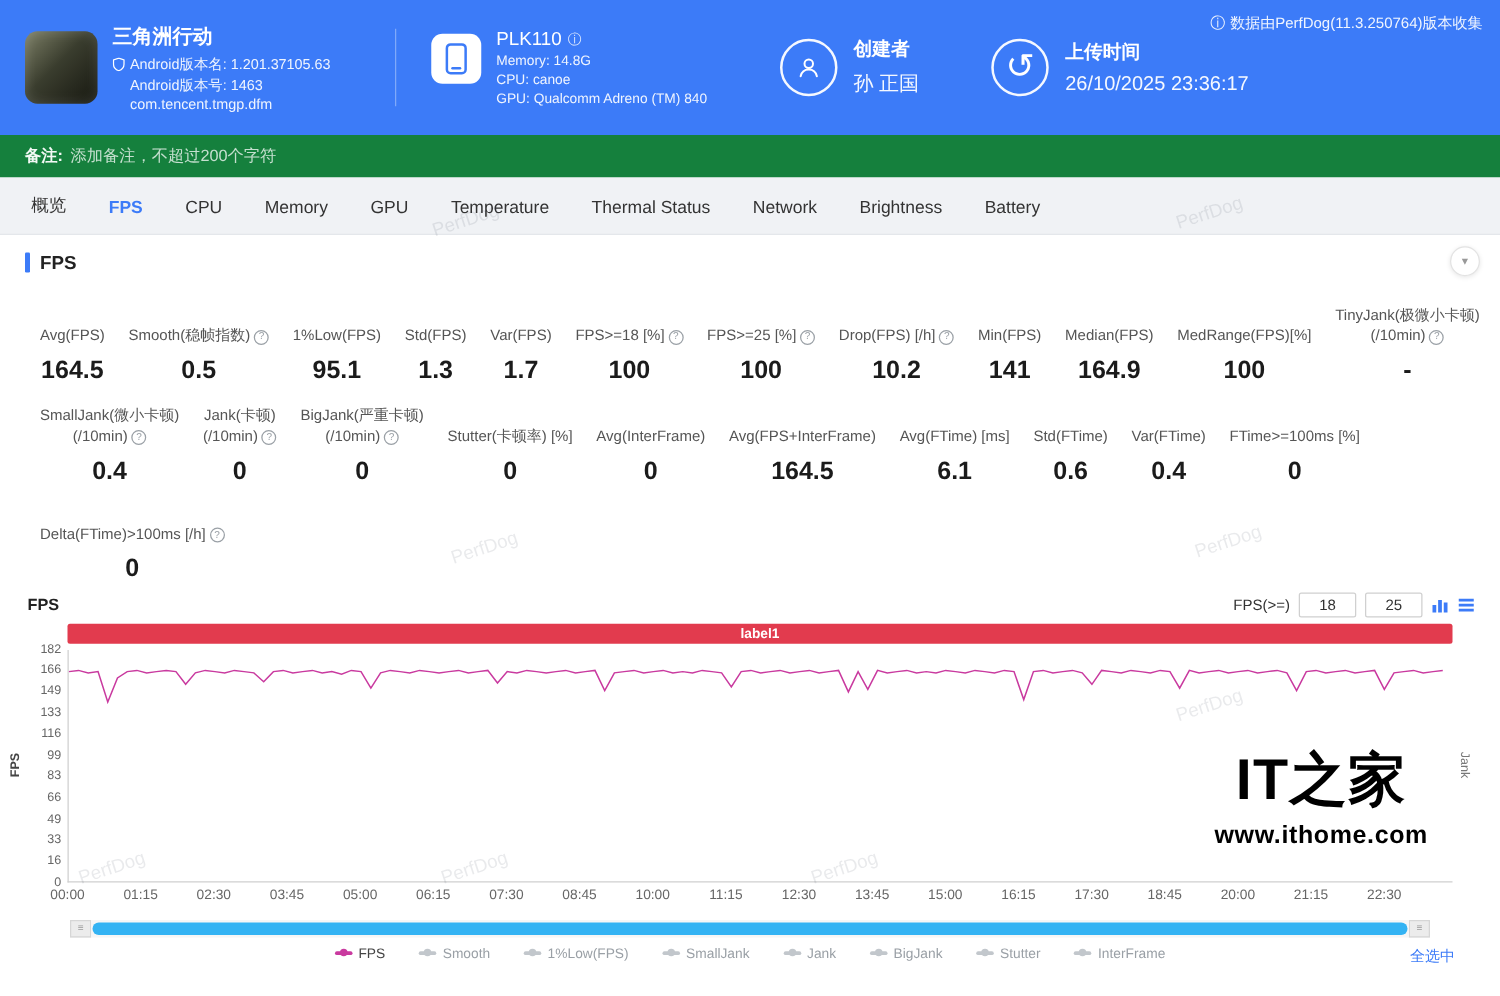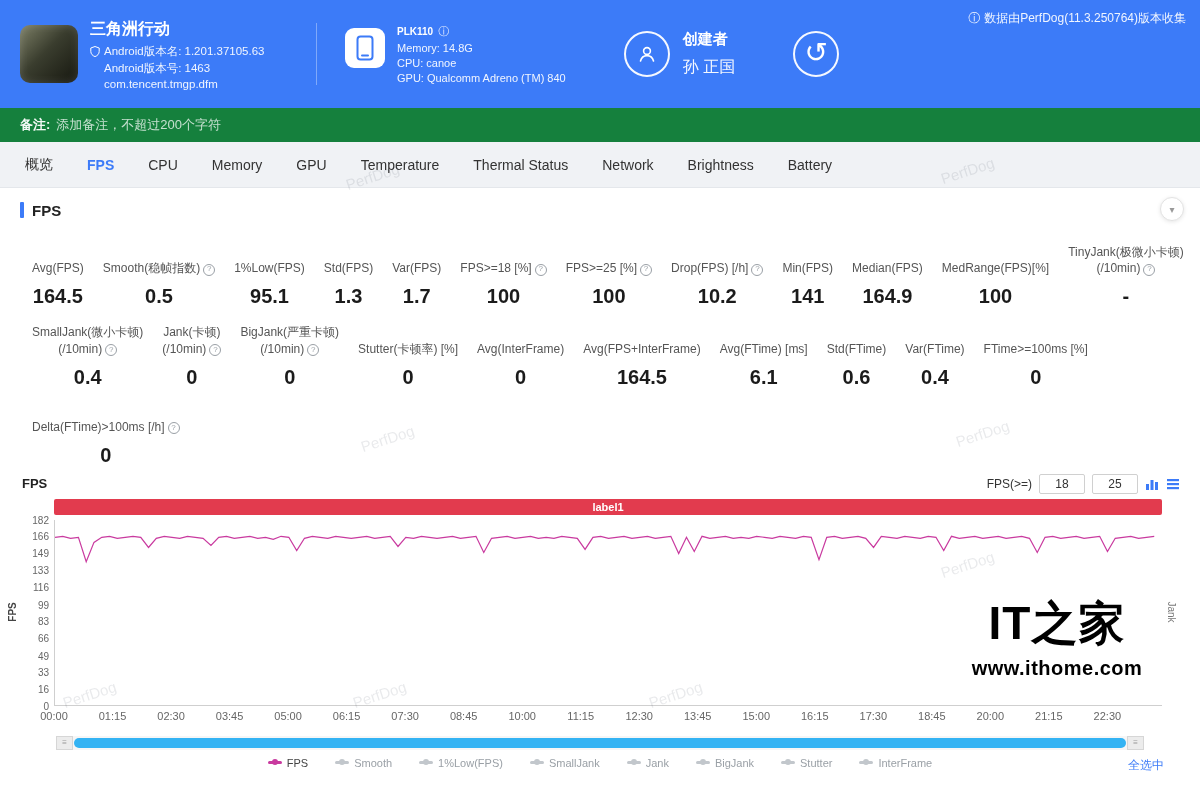--- a/index.html
+++ b/index.html
@@ -18,21 +18,21 @@
   .game-name { font-size:16px; font-weight:bold; margin-bottom:4px; }
   .game-line { font-size:11.5px; color:rgba(255,255,255,.92); margin-top:2px;
     display:flex; align-items:center; gap:4px; }
   .game-line.indent { padding-left:14px; }
   .vdivider { width:1px; height:62px; background:rgba(255,255,255,.35); margin:0 4px; }
   .device-block { display:flex; align-items:flex-start; margin-left:24px; }
   .device-icon { width:40px; height:40px; background:#fff; border-radius:9px;
     display:flex; align-items:center; justify-content:center; margin-top:4px; }
   .device-info { margin-left:12px; }
   .device-name-row { display:flex; align-items:center; gap:5px; }
-  .device-name { font-size:10px; font-weight:bold; }
+  .device-name { font-size:15px; font-weight:normal; }
   .info-badge { font-size:11px; color:rgba(255,255,255,.85); }
   .device-line { font-size:11px; color:rgba(255,255,255,.92); margin-top:3px; white-space:nowrap; }
   .meta-block { display:flex; align-items:center; margin-left:58px; }
   .ring-icon { width:46px; height:46px; border:2px solid rgba(255,255,255,.95);
     border-radius:50%; display:flex; align-items:center; justify-content:center; flex:0 0 46px; }
   .meta-text { margin-left:13px; }
   .meta-label { font-size:15px; font-weight:bold; }
   .meta-value { font-size:16px; margin-top:8px; color:rgba(255,255,255,.95); white-space:nowrap; }
   .collect-note { position:absolute; right:14px; top:10px; font-size:12px;
     color:rgba(255,255,255,.92); display:flex; align-items:center; gap:4px; }
@@ -175,20 +175,24 @@
       <div class="meta-label">创建者</div>
       <div class="meta-value">孙 正国</div>
     </div>
   </div>
 
 
   <div class="meta-block">
     <span class="ring-icon">
       <span class="history-glyph">↺</span>
     </span>
+    <div class="meta-text">
+      <div class="meta-label">上传时间</div>
+      <div class="meta-value">26/10/2025 23:36:17</div>
+    </div>
   </div>
 
   <div class="collect-note">
     <span>ⓘ</span>
     <span>数据由PerfDog(11.3.250764)版本收集</span>
   </div>
 </header>
 
 <div class="note-bar">
   <b>备注:</b>

